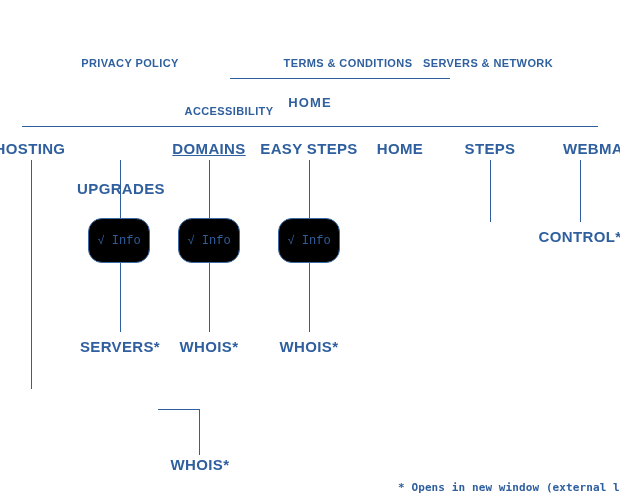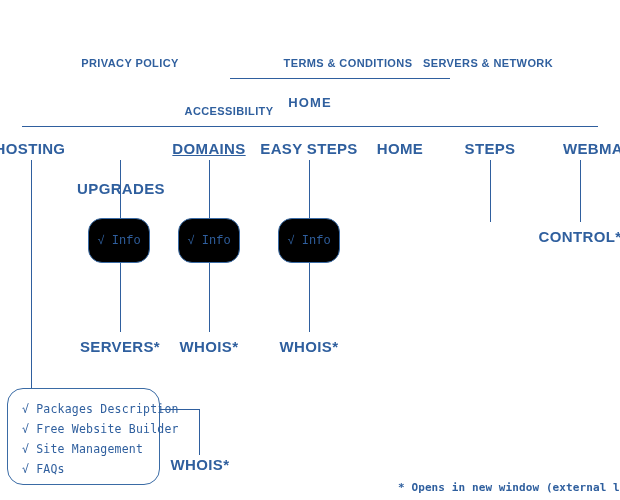--- a/index.html
+++ b/index.html
@@ -145,26 +145,20 @@
   <div class="vline" style="left:120px; top:262px; height:70px;"></div>
   <div class="vline" style="left:209px; top:262px; height:70px;"></div>
   <div class="vline" style="left:309px; top:262px; height:70px;"></div>
 
   <div class="lbl" style="left:580px; top:230px;">CONTROL*</div>
 
   <div class="lbl" style="left:120px; top:340px;">SERVERS*</div>
   <div class="lbl" style="left:209px; top:340px;">WHOIS*</div>
   <div class="lbl" style="left:309px; top:340px;">WHOIS*</div>
 
-  <div class="panel" style="left:7px; top:388px; width:153px; height:97px;">
-    <div class="item">√ Packages Description</div>
-    <div class="item">√ Free Website Builder</div>
-    <div class="item">√ Site Management</div>
-    <div class="item">√ FAQs</div>
-  </div>
 
   <div class="hrule" style="left:158px; top:409px; width:42px;"></div>
   <div class="vline" style="left:199px; top:409px; height:46px;"></div>
   <div class="lbl" style="left:200px; top:458px;">WHOIS*</div>
 
   <div class="footnote" style="left:398px; top:481px;">* Opens in new window (external link)</div>
 
 </div>
 
 </body></html>

